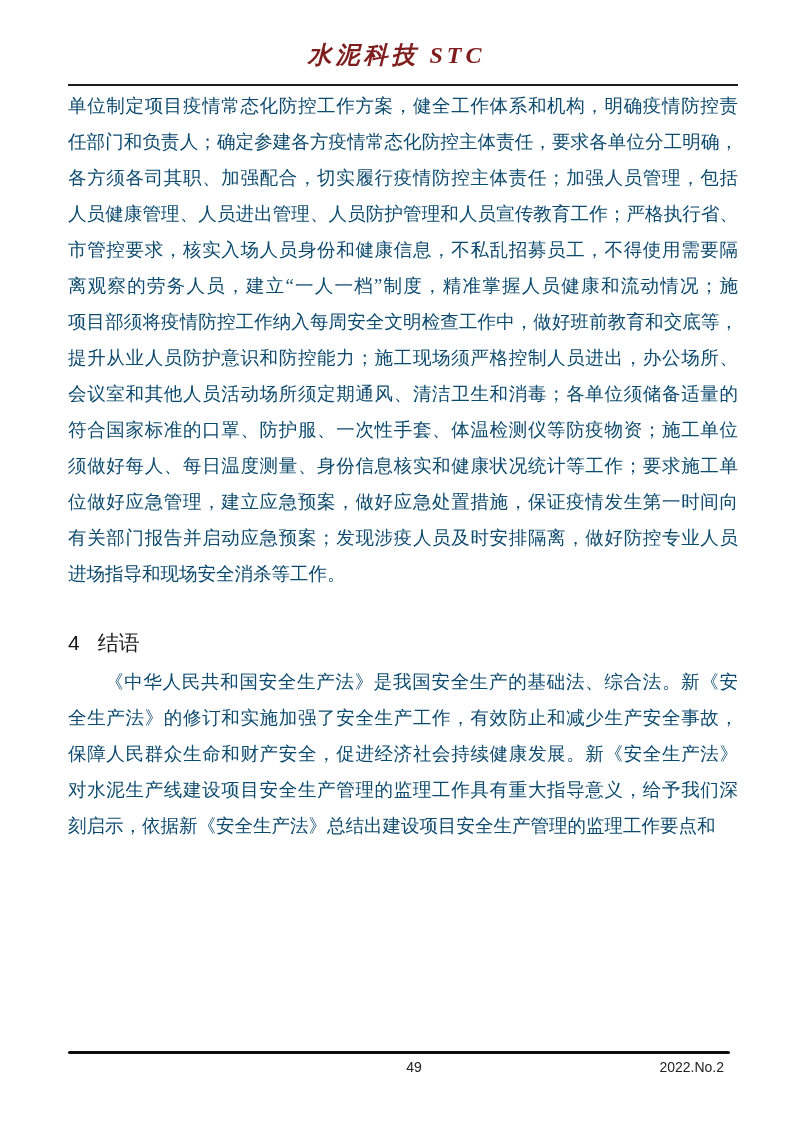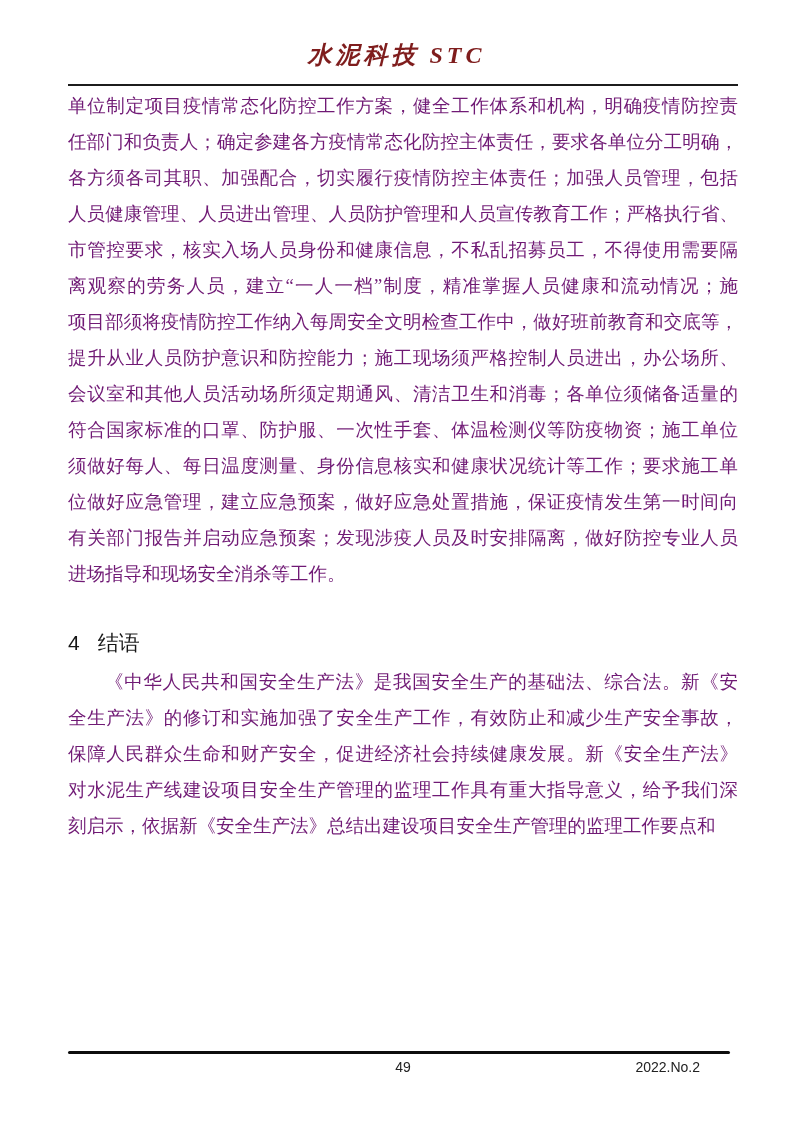--- a/index.html
+++ b/index.html
@@ -35,21 +35,21 @@
     left: 68px;
     width: 670px;
     height: 2px;
     background: #1c1c1c;
   }
   .body-text {
     position: absolute;
     left: 68px;
     width: 670px;
     font-size: 18.5px;
-    color: #701a75;
+    color: #0c4a6e;
   }
   .para-1 { top: 88px; }
   .conclusion { top: 664px; }
   .tline {
     height: 36px;
     line-height: 36px;
     text-align: justify;
     text-align-last: justify;
     text-justify: inter-ideograph;
     overflow: hidden;
@@ -89,27 +89,27 @@
     left: 68px;
     width: 670px;
     height: 22px;
     font-family: "Liberation Sans", sans-serif;
     font-size: 14px;
     line-height: 22px;
     color: #222222;
   }
   .page-number {
     position: absolute;
-    left: 0;
+    left: 11px;
     width: 670px;
     text-align: center;
   }
   .issue-number {
     position: absolute;
-    right: 38px;
+    right: 14px;
     text-align: left;
   }
 </style>
 </head>
 <body>
 
 <div class="page">
 
   <div class="masthead">水泥科技 STC</div>
 

